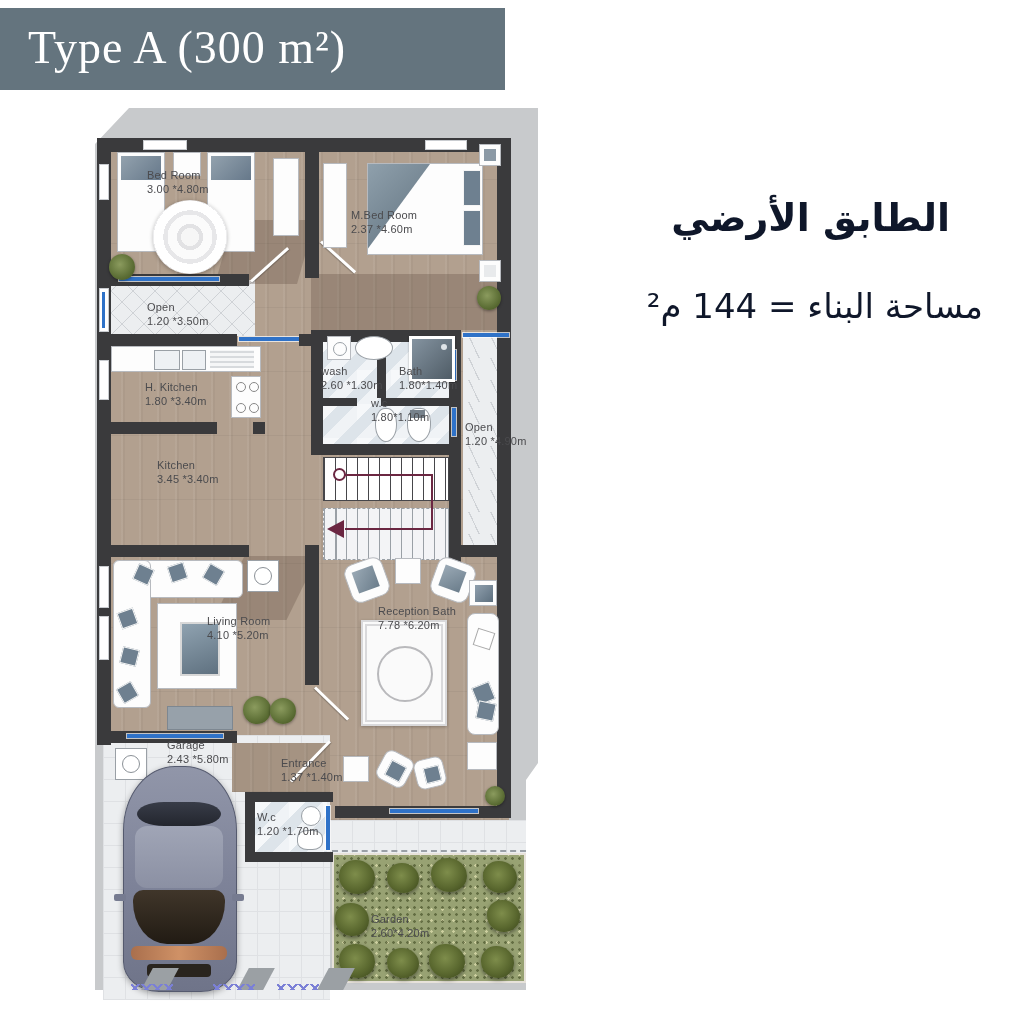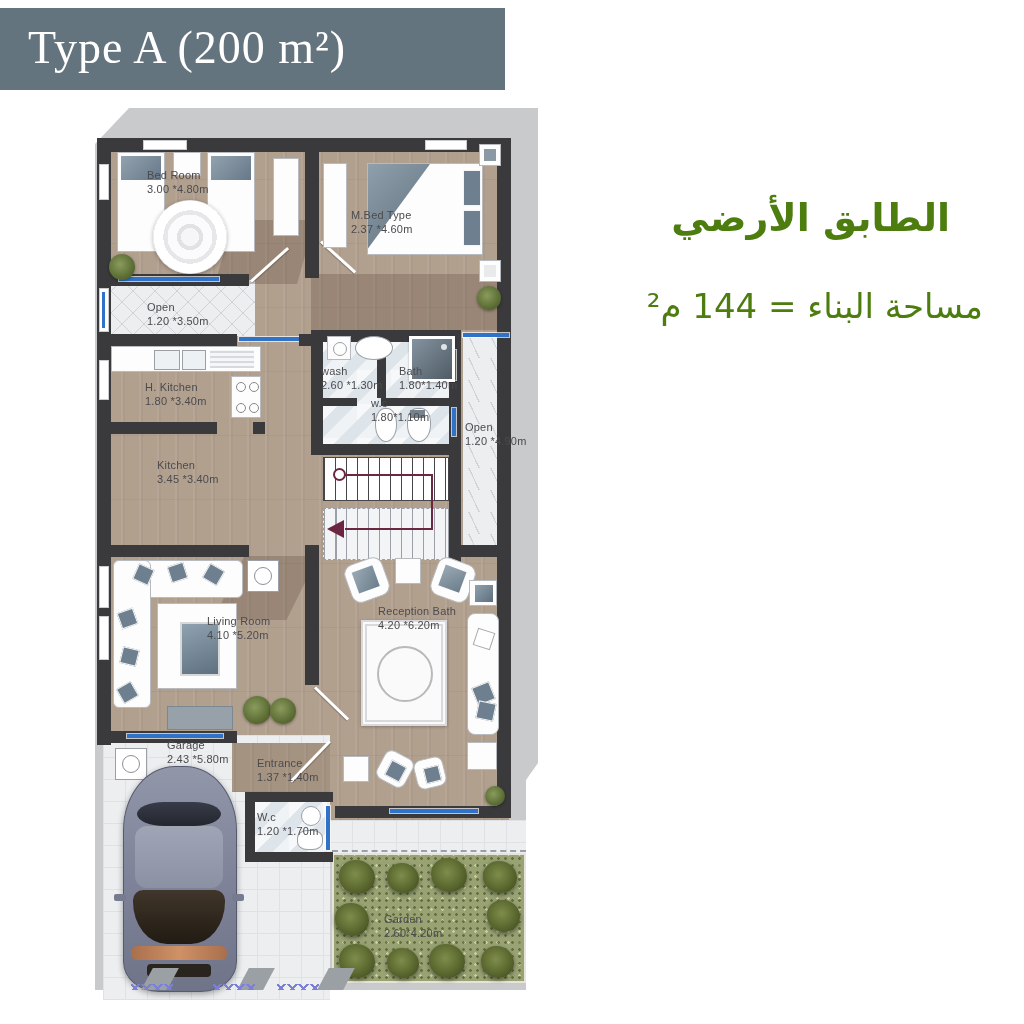--- a/index.html
+++ b/index.html
@@ -4,21 +4,21 @@
 <style>
   html,body{margin:0;padding:0}
   body{width:1024px;height:1024px;position:relative;background:#fff;overflow:hidden;
        font-family:"Liberation Sans",sans-serif}
   .abs{position:absolute}
   
   #titlebar{position:absolute;left:0;top:8px;width:505px;height:82px;background:var(--header-bg,#64747e)}
   #titlebar .t{position:absolute;left:28px;top:0;line-height:80px;color:#fff;
        font-family:"Liberation Serif",serif;font-size:46px;letter-spacing:1px}
   
-  .ar{position:absolute;direction:rtl;color:#4d7c0f;font-family:"DejaVu Sans",sans-serif;white-space:nowrap}
+  .ar{position:absolute;direction:rtl;color:#0f172a;font-family:"DejaVu Sans",sans-serif;white-space:nowrap}
   #ar1{right:74px;top:196px;font-size:38px;font-weight:600}
   #ar2{right:41px;top:286px;font-size:34px}
   
   #plan{position:absolute;left:95px;top:108px;width:445px;height:895px}
   #apron{position:absolute;left:0;top:0;width:445px;height:895px;background:#c8cacc;
       clip-path:polygon(34px 0,443px 0,443px 655px,431px 672px,431px 882px,0 882px,0 36px)}
   .wood{background-color:#b2a08f;background-image:
       repeating-linear-gradient(90deg,rgba(255,255,255,.06) 0 2px,rgba(0,0,0,.035) 2px 4px,transparent 4px 18px),
       repeating-linear-gradient(0deg,rgba(0,0,0,.045) 0 1px,transparent 1px 64px)}
   .tile{background-color:#eceef0;background-image:
@@ -50,21 +50,21 @@
                  repeating-linear-gradient(-45deg,transparent 0 3px,#7b80d6 3px 5px,transparent 5px 8px)}
   .stub{position:absolute;background:#9ba0a4;transform:skewX(-28deg)}
   .deco{position:absolute;background:#fff;border:1px solid #9aa0a6;box-sizing:border-box}
   .deco i{position:absolute;left:50%;top:50%;width:16px;height:16px;margin:-9px 0 0 -9px;border:1.5px solid #8b9197;border-radius:50%}
   .rt{position:absolute}
 </style>
 </head>
 <body>
 
 <div id="titlebar">
-  <div class="t">Type A (200 m²)</div>
+  <div class="t">Type A (300 m²)</div>
 </div>
 
 <div class="ar" id="ar1">الطابق الأرضي</div>
 <div class="ar" id="ar2">مساحة البناء = 144 م²</div>
 
 <div id="plan">
 
   <div id="apron"></div>
 
   <div class="abs wood" style="left:8px;top:30px;width:406px;height:682px"></div>
@@ -269,21 +269,21 @@
   <div class="stub" style="left:228px;top:860px;width:26px;height:22px"></div>
   <div class="zig" style="left:36px;top:876px"></div>
   <div class="zig" style="left:118px;top:876px"></div>
   <div class="zig" style="left:182px;top:876px"></div>
 
   <div class="lbl" style="left:52px;top:60px">
     <span>Bed Room</span>
     <span>3.00 *4.80m</span>
     </div>
   <div class="lbl" style="left:256px;top:100px">
-    <span>M.Bed Type</span>
+    <span>M.Bed Room</span>
     <span>2.37 *4.60m</span>
     </div>
   <div class="lbl" style="left:52px;top:192px">
     <span>Open</span>
     <span>1.20 *3.50m</span>
     </div>
   <div class="lbl" style="left:50px;top:272px">
     <span>H. Kitchen</span>
     <span>1.80 *3.40m</span>
     </div>
@@ -306,31 +306,31 @@
   <div class="lbl" style="left:62px;top:350px">
     <span>Kitchen</span>
     <span>3.45 *3.40m</span>
     </div>
   <div class="lbl" style="left:112px;top:506px">
     <span>Living  Room</span>
     <span>4.10 *5.20m</span>
     </div>
   <div class="lbl" style="left:283px;top:496px">
     <span>Reception Bath</span>
-    <span>4.20 *6.20m</span>
+    <span>7.78 *6.20m</span>
     </div>
   <div class="lbl" style="left:72px;top:630px">
     <span>Garage</span>
     <span>2.43 *5.80m</span>
     </div>
-  <div class="lbl" style="left:162px;top:648px">
+  <div class="lbl" style="left:186px;top:648px">
     <span>Entrance</span>
     <span>1.37 *1.40m</span>
     </div>
   <div class="lbl" style="left:162px;top:702px">
     <span>W.c</span>
     <span>1.20 *1.70m</span>
     </div>
-  <div class="lbl" style="left:289px;top:804px">
+  <div class="lbl" style="left:276px;top:804px">
     <span>Garden</span>
     <span>2.60*4.20m</span>
     </div>
 </div>
 
 </body></html>

